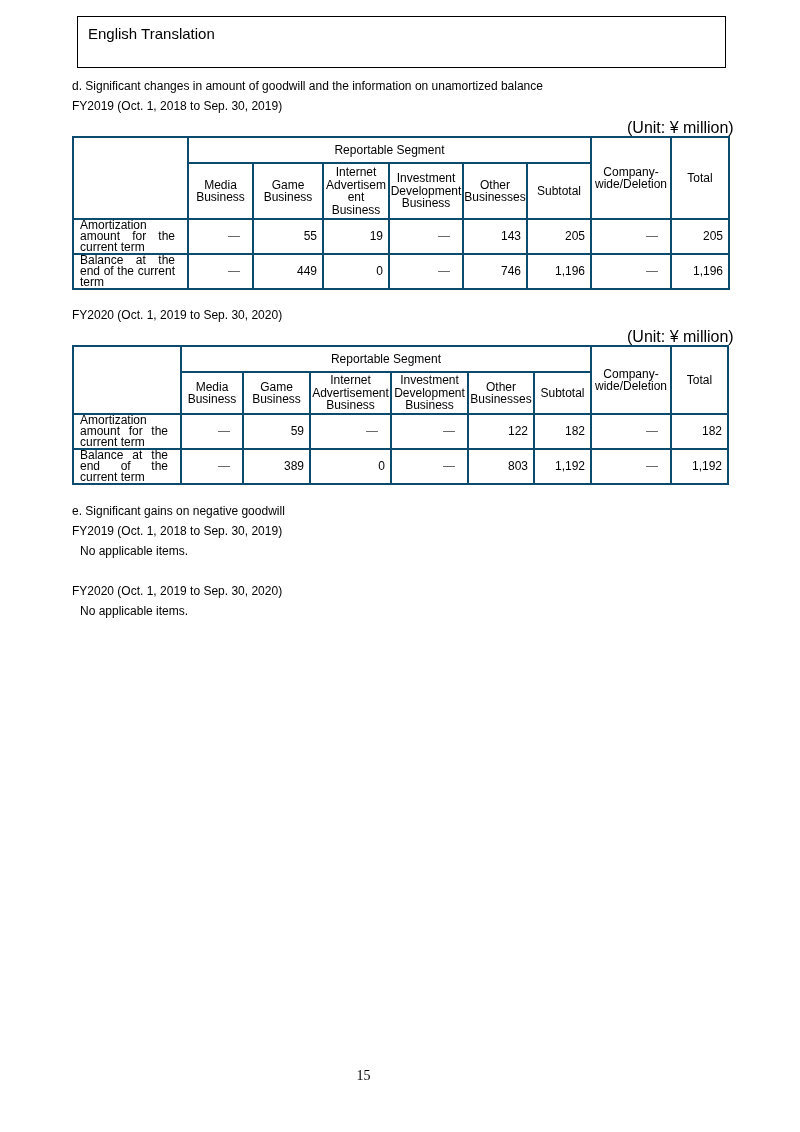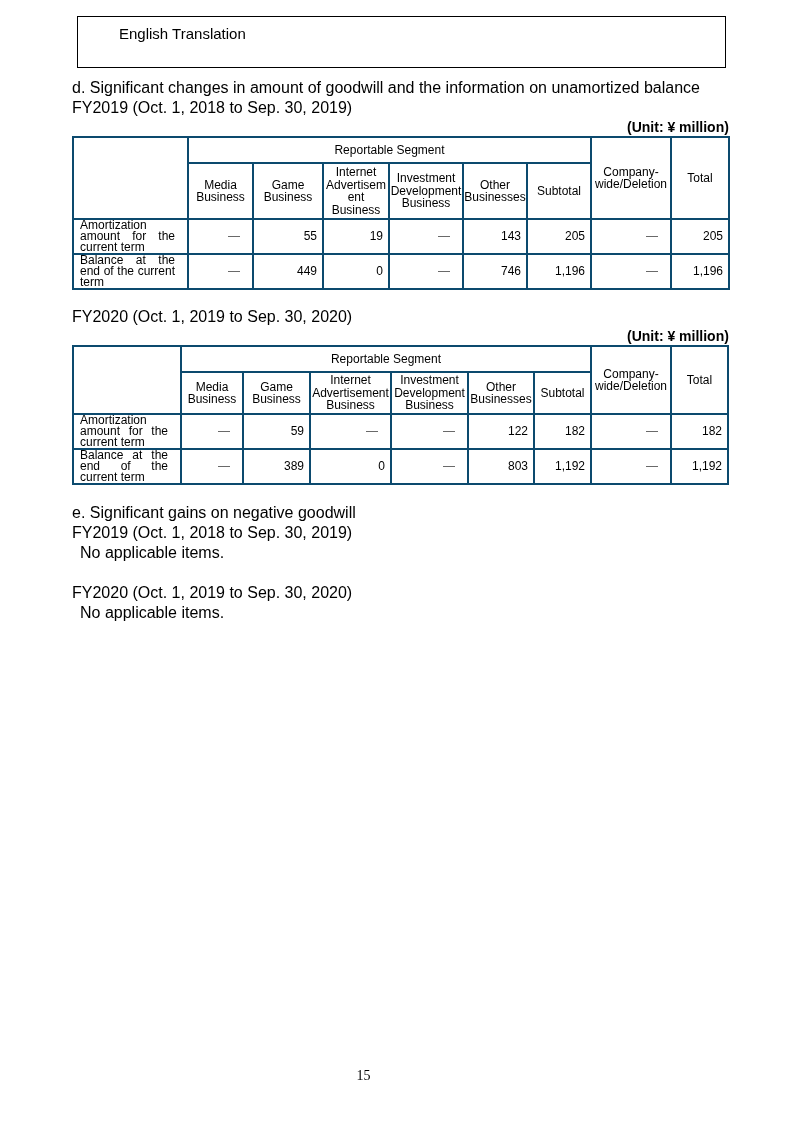--- a/index.html
+++ b/index.html
@@ -1,21 +1,21 @@
 <!DOCTYPE html>
 <html><head>
 <meta charset="utf-8">
 <style>
   html, body { margin:0; padding:0; background:#fff; }
   body { width:800px; height:1132px; position:relative; font-family:"Liberation Sans", sans-serif; color:#000; overflow:hidden; }
   .banner { position:absolute; left:77px; top:16px; width:649px; height:52px; border:1px solid #000; box-sizing:border-box; }
-  .banner-title { position:absolute; left:10px; top:8px; font-size:15px;margin-left:31px; }
+  .banner-title { position:absolute; left:10px; top:8px; font-size:15px; }
   .banner-note { position:absolute; left:10px; top:36px; font-size:10.3px; letter-spacing:0.05px; white-space:nowrap; }
-  .line { position:absolute; font-size:16px; white-space:nowrap;text-align:center; }
-  .unit { position:absolute; font-size:14px; white-space:nowrap;font-weight:bold; }
+  .line { position:absolute; font-size:12px; white-space:nowrap;text-align:center; }
+  .unit { position:absolute; font-size:16px; white-space:nowrap; }
   table.gw { position:absolute; left:72px; border-collapse:collapse; font-size:12px; table-layout:fixed; }
   table.gw td { border:2px solid #0c4a6e; padding:0 3px; line-height:12.5px; vertical-align:middle; }
   table.gw td.hd { text-align:center; }
   table.gw td.num { text-align:right; padding-right:5px; }
   table.gw td.label { text-align:justify; text-align-last:left; line-height:11px; padding:0 12px 0 6px; }
   table.gw td.dash { text-align:right; padding-right:12px; color:#555; }
   .pageno { position:absolute; left:0; width:727px; top:1068px; text-align:center; font-family:"Liberation Serif", serif; font-size:14px; }
 </style>
 </head>
 <body>

